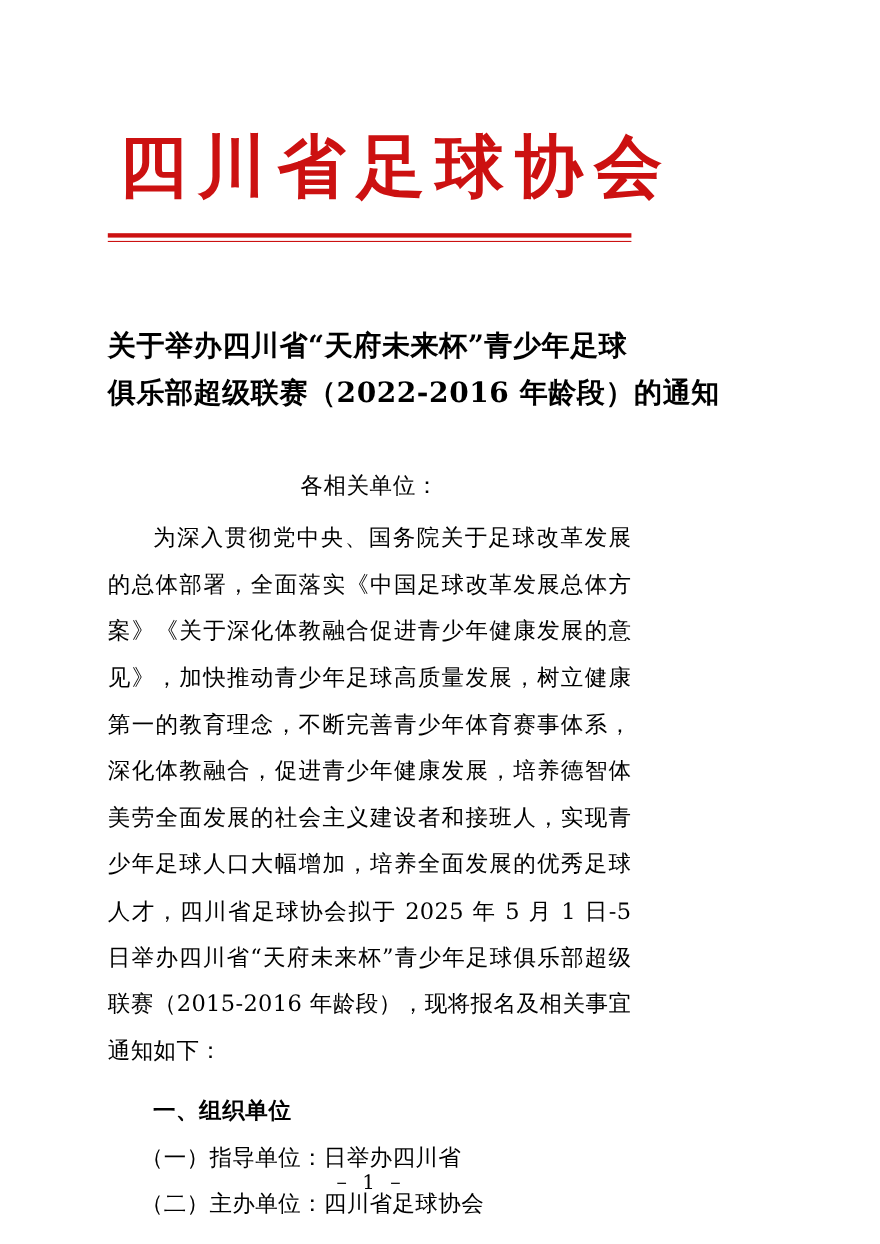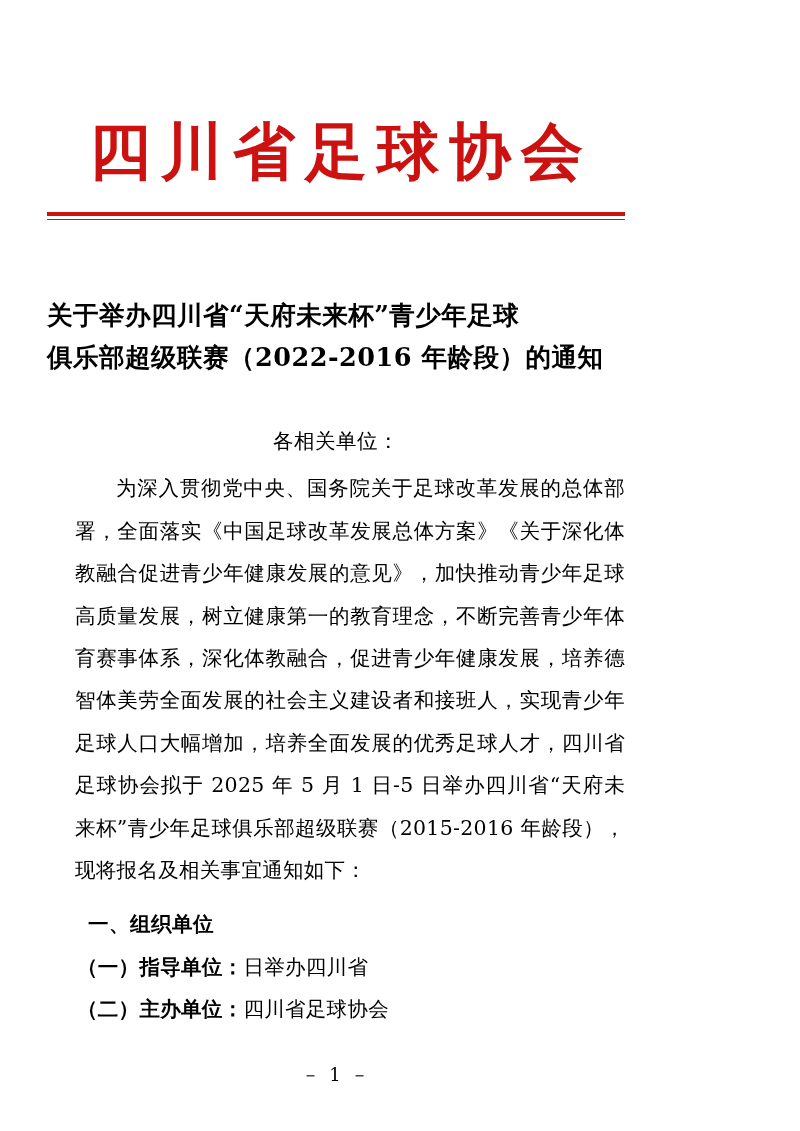--- a/index.html
+++ b/index.html
@@ -12,21 +12,21 @@
     height: 1131px;
     font-family: "DejaVu Serif", "Liberation Serif", serif;
     color: #000000;
     position: relative;
     overflow: hidden;
   }
   .page {
     width: 672px;
     height: 1131px;
     box-sizing: border-box;
-    padding: 0 47px;
+    padding: 0 98px;
     position: relative;
   }
 
   
   .letterhead {
     padding-top: 118px;
     text-align: center;
   }
   .letterhead-title {
     color: #cc1111;
@@ -70,38 +70,37 @@
     text-align: center;
   }
   .para {
     margin-top: 6px;
     font-size: 20.5px;
     line-height: 2.07;
     text-align: justify;
     text-justify: inter-ideograph;
     text-indent: 41px;
     letter-spacing: 0.3px;
-    margin-left: 28px;
   }
   .section-heading {
     margin-top: 12px;
     font-size: 20.5px;
     font-weight: bold;
     line-height: 2.07;
     text-indent: 41px;
     letter-spacing: 0.5px;
   }
   .sub-item {
     font-size: 20.5px;
     line-height: 2.07;
     text-indent: 30px;
     letter-spacing: 0.3px;
   }
   .sub-item .lbl {
-    font-weight: bold;
+    font-weight: normal;
     text-align: right;
   }
   .sub-item-cont {
     font-size: 20.5px;
     line-height: 2.07;
     letter-spacing: 0.3px;
     padding-left: 222px;
   }
 
   

